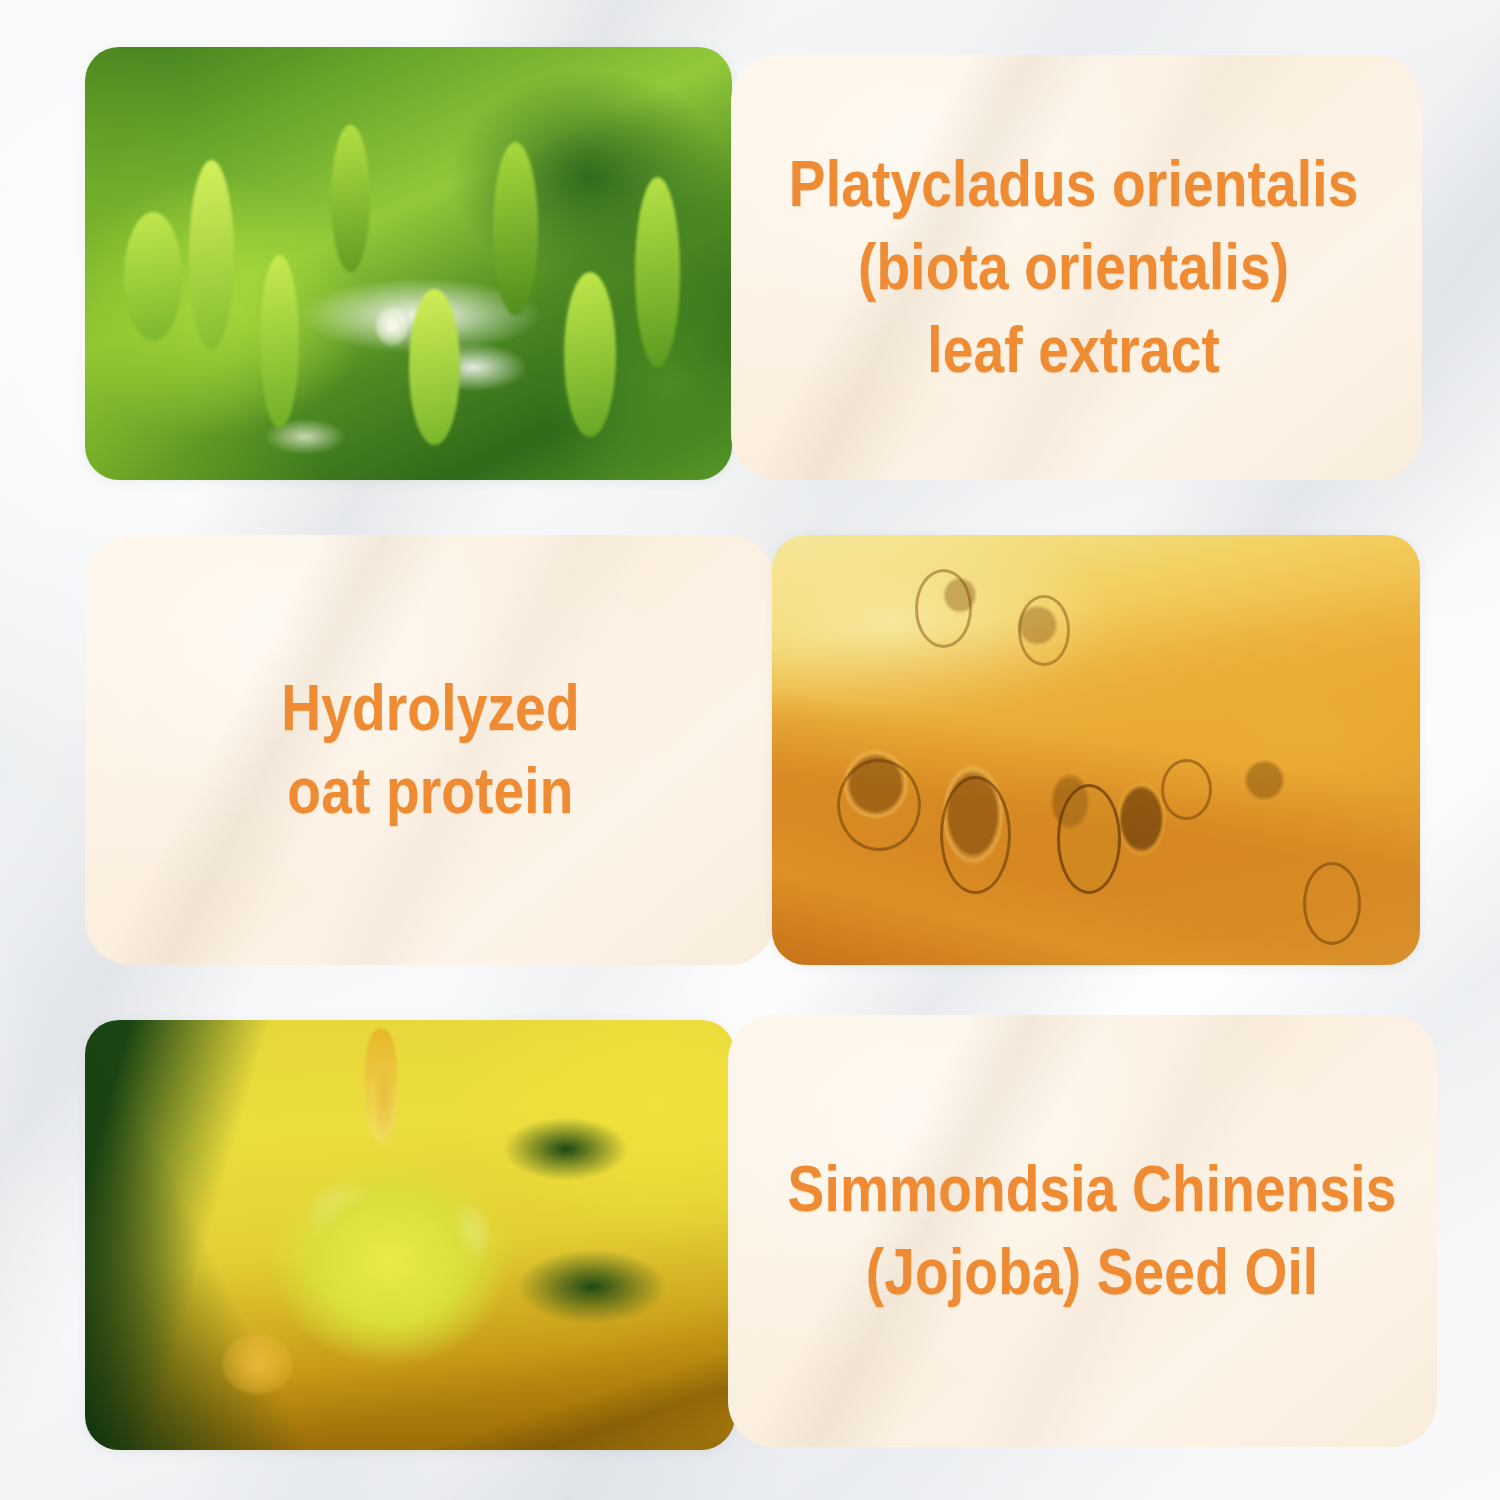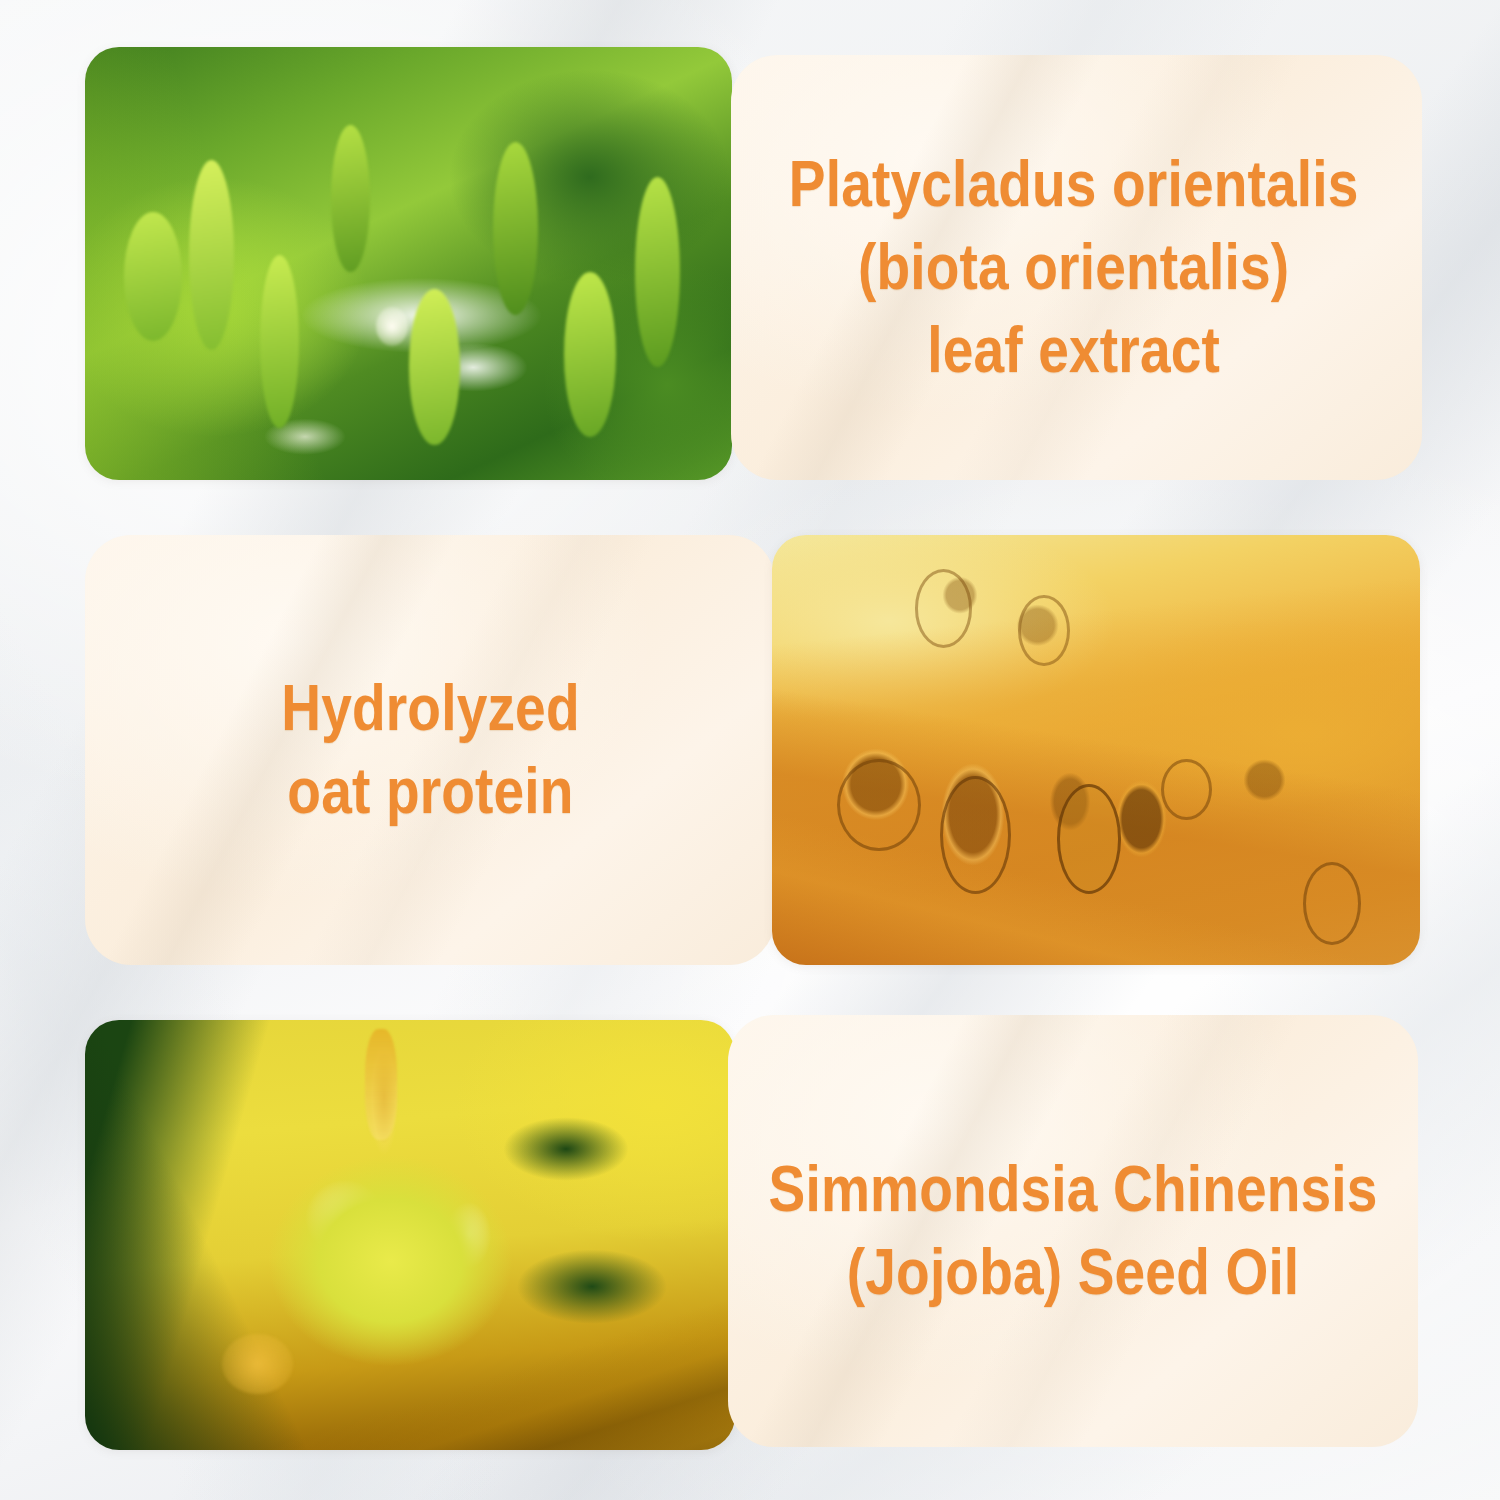--- a/index.html
+++ b/index.html
@@ -48,21 +48,21 @@
     white-space:nowrap;
   }
 
   
   #panel-1{left:731px;top:55px;width:691px;height:425px;}
   #panel-1 .panel-text{font-size:64px;padding-right:6px;}
 
   #panel-2{left:85px;top:535px;width:690px;height:430px;}
   #panel-2 .panel-text{font-size:64px;}
 
-  #panel-3{left:728px;top:1015px;width:690px;height:432px;}
+  #panel-3{left:728px;top:1015px;width:690px;height:432px;padding-left:19px;}
   #panel-3 .panel-text{font-size:64px;}
 
   
   .photo{
     position:absolute;
     border-radius:34px;
     overflow:hidden;
     box-shadow:0 2px 10px rgba(120,110,95,.10);
   }
 

